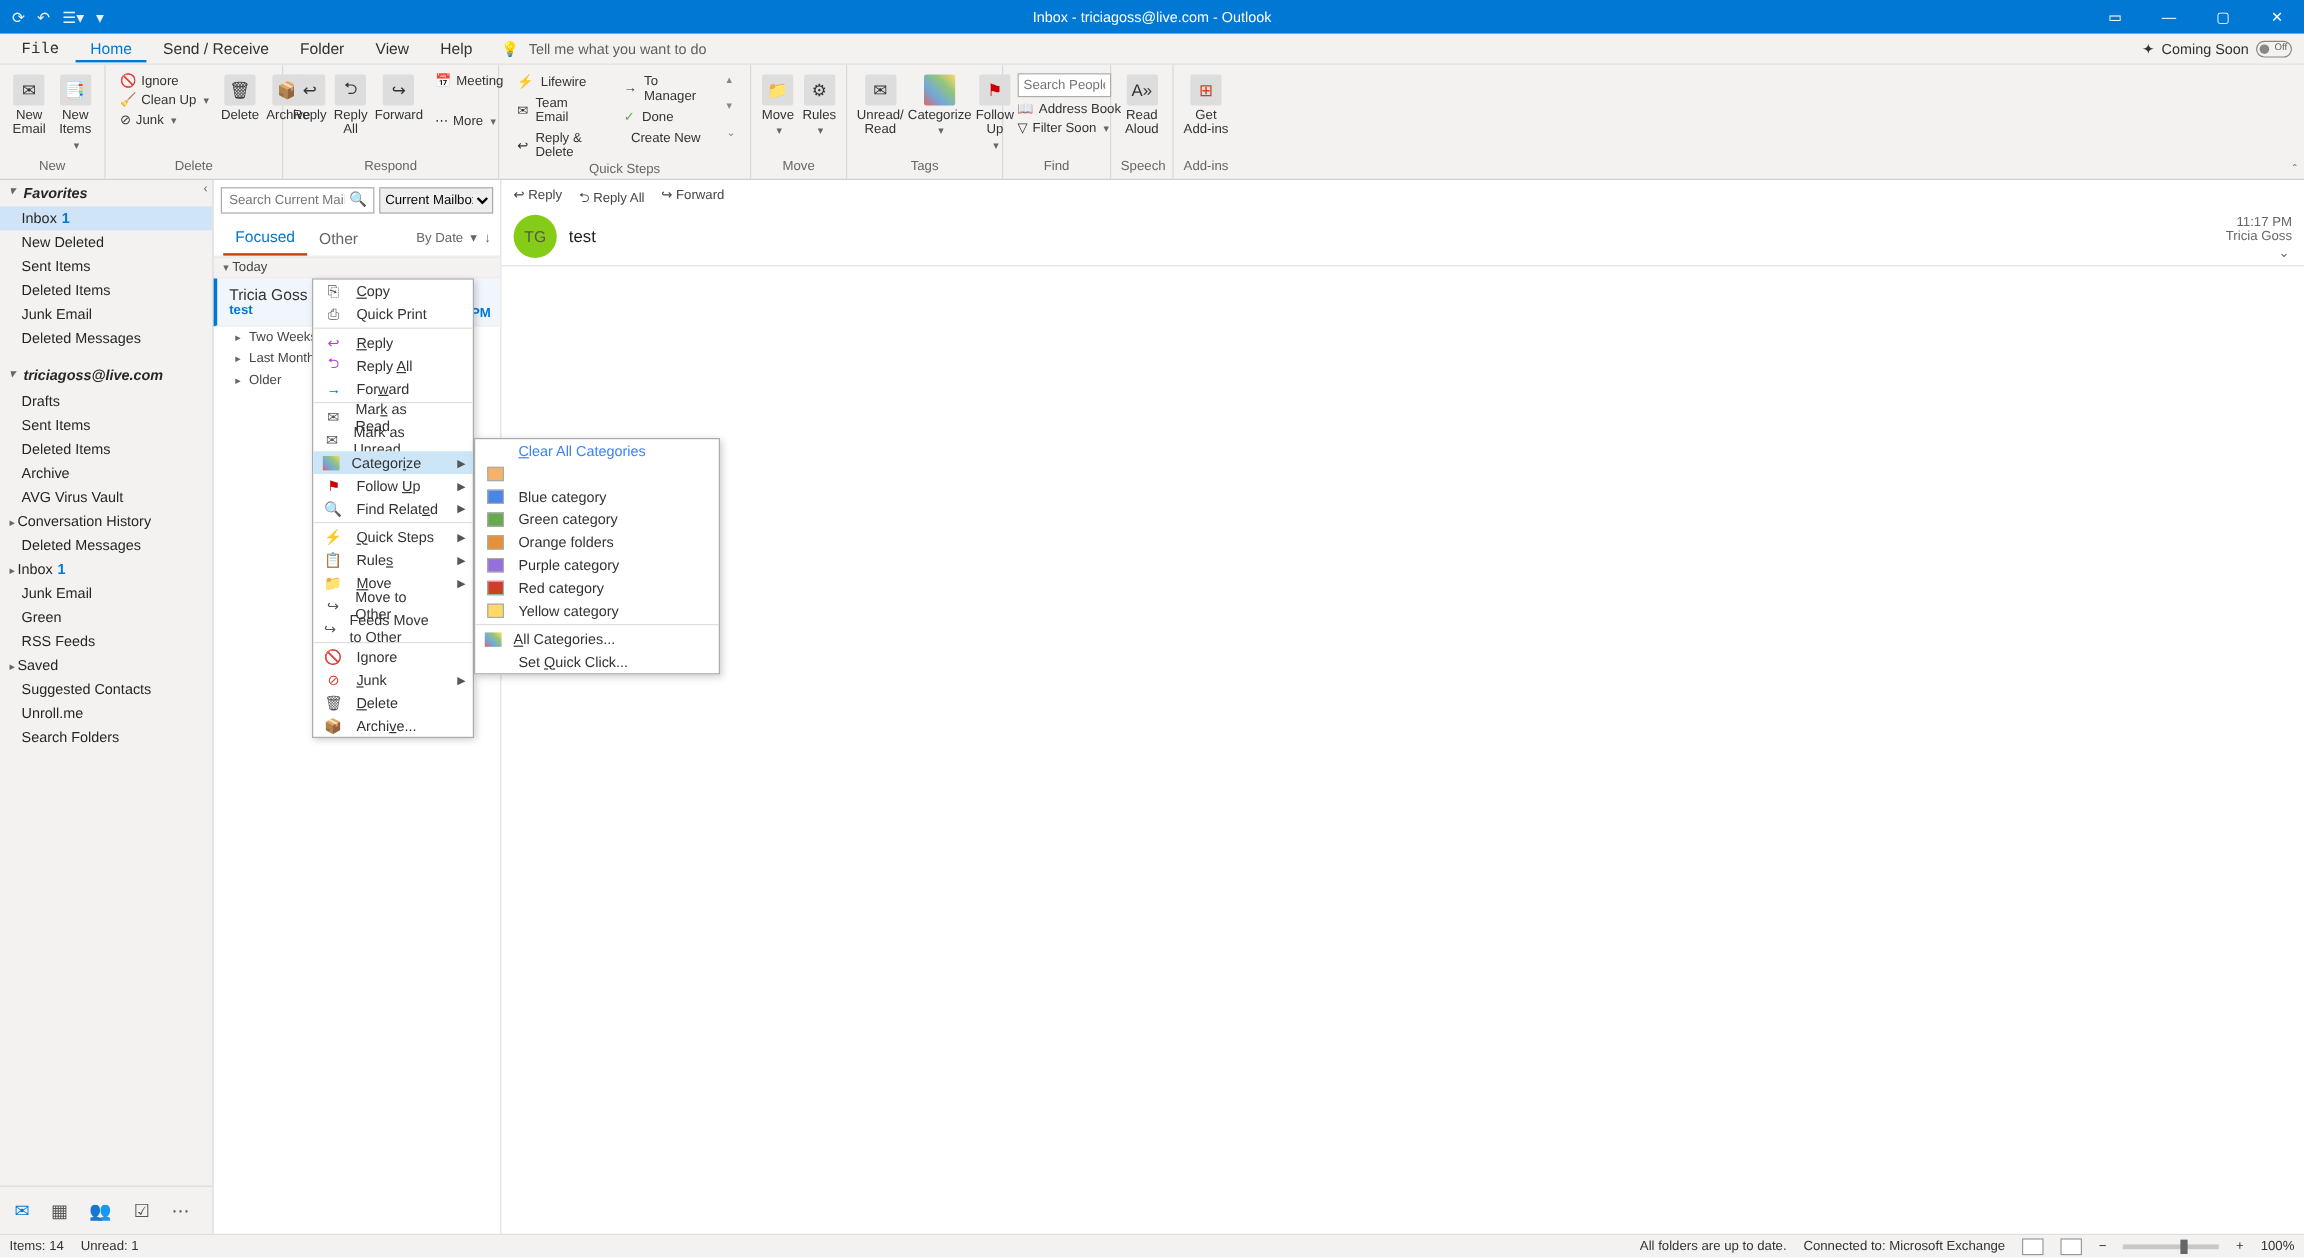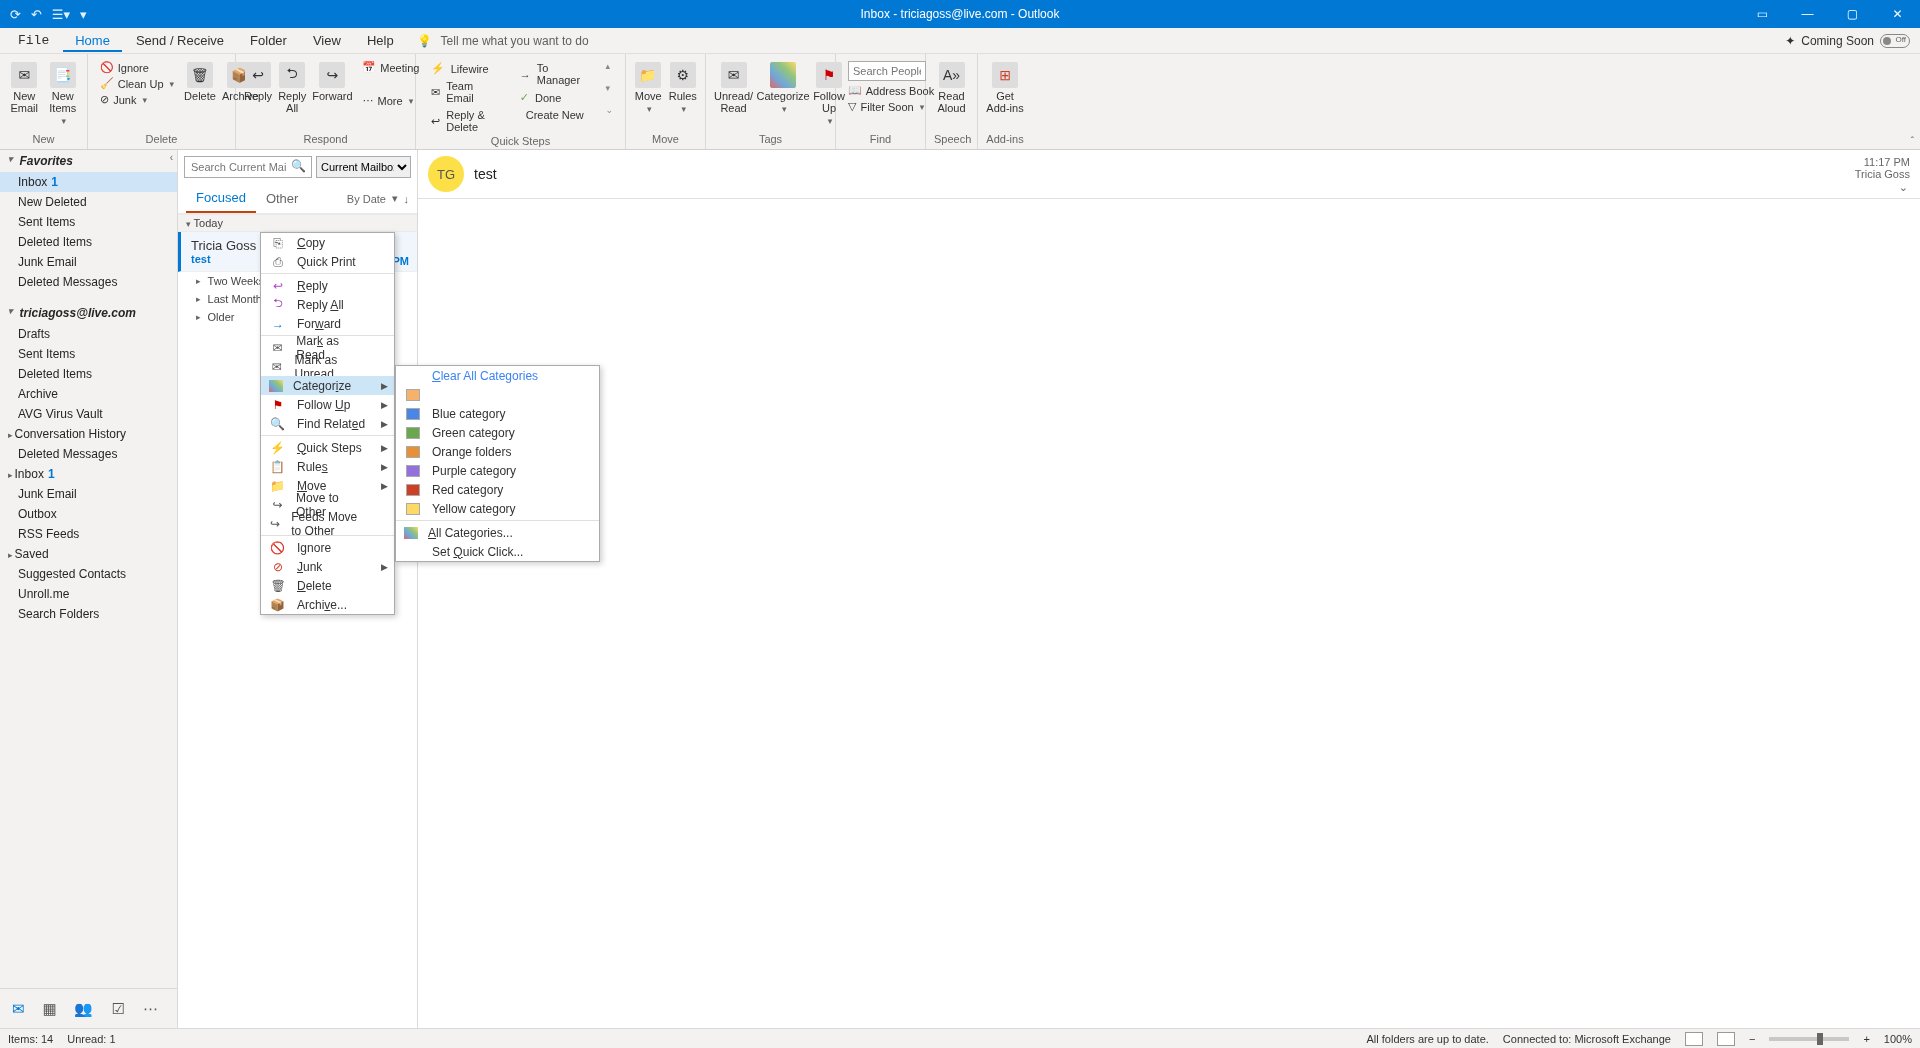--- a/index.html
+++ b/index.html
@@ -63,21 +63,21 @@
 .msgitem { padding:6px 10px; border-left:3px solid #0078d4; border-bottom:1px solid #eee; position:relative; background:#f0f6fc;}
 .msgitem .from{ font-size:13px; color:#333;}
 .msgitem .subj{ font-size:11px; color:#0078d4; font-weight:600;}
 .msgitem .time{ position:absolute; right:8px; bottom:4px; font-size:11px; color:#0078d4; font-weight:600;}
 .lgroup2 { padding:3px 8px 3px 18px; font-size:11px; color:#444; display:flex; align-items:center; gap:4px;}
 
 .readpane { flex:1; background:#fff; display:flex; flex-direction:column;}
 .readhdr { border-bottom:1px solid #e1dfdd; padding:6px 10px; }
 .readhdr .actions { display:flex; gap:14px; font-size:11px; color:#444; padding-bottom:4px;}
 .readhdr .row2 { display:flex; align-items:center; gap:10px; position:relative;}
-.avatar { width:36px; height:36px; border-radius:50%; background:#fde047; color:#555; display:flex; align-items:center; justify-content:center; font-size:13px;}
+.avatar { width:36px; height:36px; border-radius:50%; background:#84cc16; color:#555; display:flex; align-items:center; justify-content:center; font-size:13px;}
 .readhdr .meta { flex:1;}
 .readhdr .meta .f{ font-size:13px; color:#444;}
 .readhdr .meta .s{ font-size:14px; color:#222; }
 .readhdr .to { font-size:11px; color:#666; margin-left:20px;}
 .readhdr .tm { font-size:11px; color:#666; position:absolute; right:0; top:0;}
 .readhdr .exp { position:absolute; right:2px; bottom:-2px; color:#666; font-size:11px;}
 
 
 .ctx { position:absolute; background:#fff; border:1px solid #ababab; box-shadow:2px 2px 6px rgba(0,0,0,.2); font-size:12px; z-index:50;}
 .ctx .mi { display:flex; align-items:center; padding:3px 26px 3px 8px; gap:10px; position:relative; height:19px;}
@@ -344,21 +344,21 @@
     <div id="acctlist">
         <div class="item">Drafts</div>
         <div class="item">Sent Items</div>
         <div class="item">Deleted Items</div>
         <div class="item">Archive</div>
         <div class="item">AVG Virus Vault</div>
         <div class="item"><span style="font-size:9px;color:#666;margin-left:-10px;margin-right:2px">▸</span>Conversation History</div>
         <div class="item">Deleted Messages</div>
         <div class="item"><span style="font-size:9px;color:#666;margin-left:-10px;margin-right:2px">▸</span>Inbox<span class="cnt">1</span></div>
         <div class="item">Junk Email</div>
-        <div class="item">Outbox</div>
+        <div class="item">Green</div>
         <div class="item">RSS Feeds</div>
         <div class="item"><span style="font-size:9px;color:#666;margin-left:-10px;margin-right:2px">▸</span>Saved</div>
         <div class="item">Suggested Contacts</div>
         <div class="item">Unroll.me</div>
         <div class="item">Search Folders</div>
       </div>
     <div class="navbottom">
       <span class="act">✉</span>
       <span>▦</span>
       <span>👥</span>
@@ -396,20 +396,25 @@
     <div class="lgroup2 tri">
         <span>Last Month</span>
       </div>
     <div class="lgroup2 tri">
         <span>Older</span>
       </div>
   </div>
 
   <div class="readpane">
     <div class="readhdr">
+      <div class="actions">
+        <span>↩ <span>Reply</span></span>
+        <span>⮌ <span>Reply All</span></span>
+        <span>↪ <span>Forward</span></span>
+      </div>
       <div class="row2">
         <div class="avatar">TG</div>
         <div class="meta">
           <div class="s">test</div>
         </div>
         <div class="to">Tricia Goss</div>
         <div class="tm">11:17 PM</div>
         <div class="exp">⌄</div>
       </div>
     </div>

